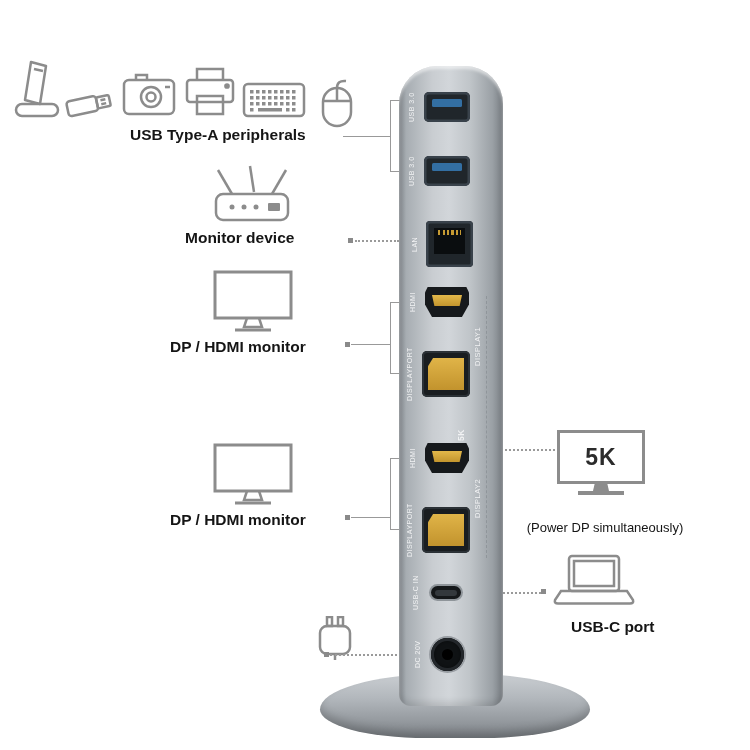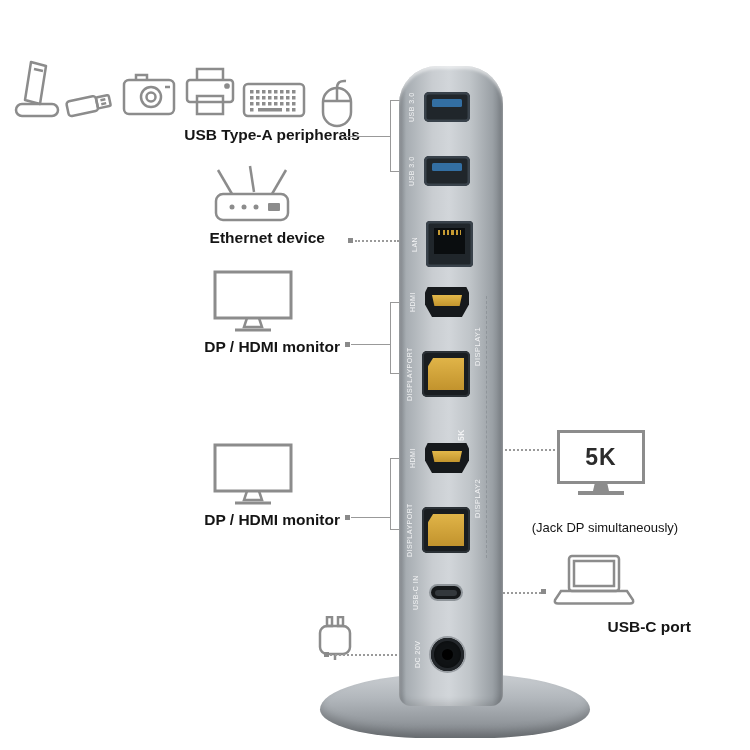--- a/index.html
+++ b/index.html
@@ -1,21 +1,21 @@
 <!DOCTYPE html>
 <html><head>
 <meta charset="utf-8">
 <style>
   * { margin:0; padding:0; box-sizing:border-box; }
   html,body { background:#fff; }
   body { font-family:"Liberation Sans","DejaVu Sans",sans-serif; color:#151515; }
   #canvas { position:relative; width:750px; height:750px; background:#fff; overflow:hidden; }
 
   .icon { position:absolute; }
-  .label { position:absolute; font-weight:bold; font-size:15.5px; color:#151515; text-align:right; white-space:nowrap; }
+  .label { position:absolute; font-weight:bold; font-size:15.5px; color:#151515; text-align:left; white-space:nowrap; }
   .sublabel { position:absolute; font-weight:normal; font-size:13px; color:#151515; text-align:center; white-space:nowrap; }
 
   
   .hline   { position:absolute; height:0; border-top:1.5px solid #999; }
   .dotline { position:absolute; height:0; border-top:2px dotted #9a9a9a; }
   .bracket { position:absolute; border:1.5px solid #999; border-right:none; }
   .sq      { position:absolute; width:5px; height:5px; background:#8a8a8a; }
   .vdash   { position:absolute; width:0; border-left:1.5px dashed #8f959a; z-index:5; }
 
   
@@ -150,21 +150,21 @@
         <path d="M64 30 L78 6"></path>
       <rect x="8" y="30" width="72" height="26" rx="7"></rect>
       <g fill="#8c8c8c" stroke="none">
         <circle cx="24" cy="43" r="2.5"></circle>
           <circle cx="36" cy="43" r="2.5"></circle>
           <circle cx="48" cy="43" r="2.5"></circle>
         <rect x="60" y="39" width="12" height="8" rx="1"></rect>
       </g>
     </svg>
   </div>
-  <div class="label" style="left:185px;top:229px;width:140px">Ethernet device</div>
+  <div class="label" style="left:185px;top:229px;width:140px">Monitor device</div>
   <div class="sq" style="left:348px;top:238px"></div>
   <div class="dotline" style="left:355px;top:240px;width:44px"></div>
 
   <div class="icon" style="left:213px;top:270px;width:80px;height:66px">
     <svg width="80" height="66" viewBox="0 0 80 66" fill="none" stroke="#8c8c8c">
       <rect x="2" y="2" width="76" height="46" stroke-width="3"></rect>
       <path d="M34 48 L31 57 H49 L46 48" stroke-width="2.5"></path>
       <path d="M22 60 H58" stroke-width="3"></path>
     </svg>
   </div>
@@ -198,21 +198,21 @@
 
   <div class="vdash" style="left:486px;top:296px;height:262px"></div>
   <div class="dotline" style="left:490px;top:449px;width:65px"></div>
   <div class="fivek-mon">
     <div class="screen">
         <span>5K</span>
       </div>
     <div class="neck"></div>
     <div class="base"></div>
   </div>
-  <div class="sublabel" style="left:500px;top:520px;width:210px">(Jack DP simultaneously)</div>
+  <div class="sublabel" style="left:500px;top:520px;width:210px">(Power DP simultaneously)</div>
 
   <div class="dotline" style="left:466px;top:592px;width:75px"></div>
   <div class="sq" style="left:541px;top:589px"></div>
   <div class="icon" style="left:552px;top:554px;width:84px;height:54px">
     <svg width="84" height="54" viewBox="0 0 84 54" fill="none" stroke="#8c8c8c" stroke-width="2.5">
       <rect x="17" y="2" width="50" height="35" rx="3"></rect>
       <rect x="22" y="7" width="40" height="25"></rect>
       <path d="M9 37 H75 L81 46 Q82 49.5 78 49.5 H6 Q2 49.5 3 46 Z"></path>
     </svg>
   </div>

